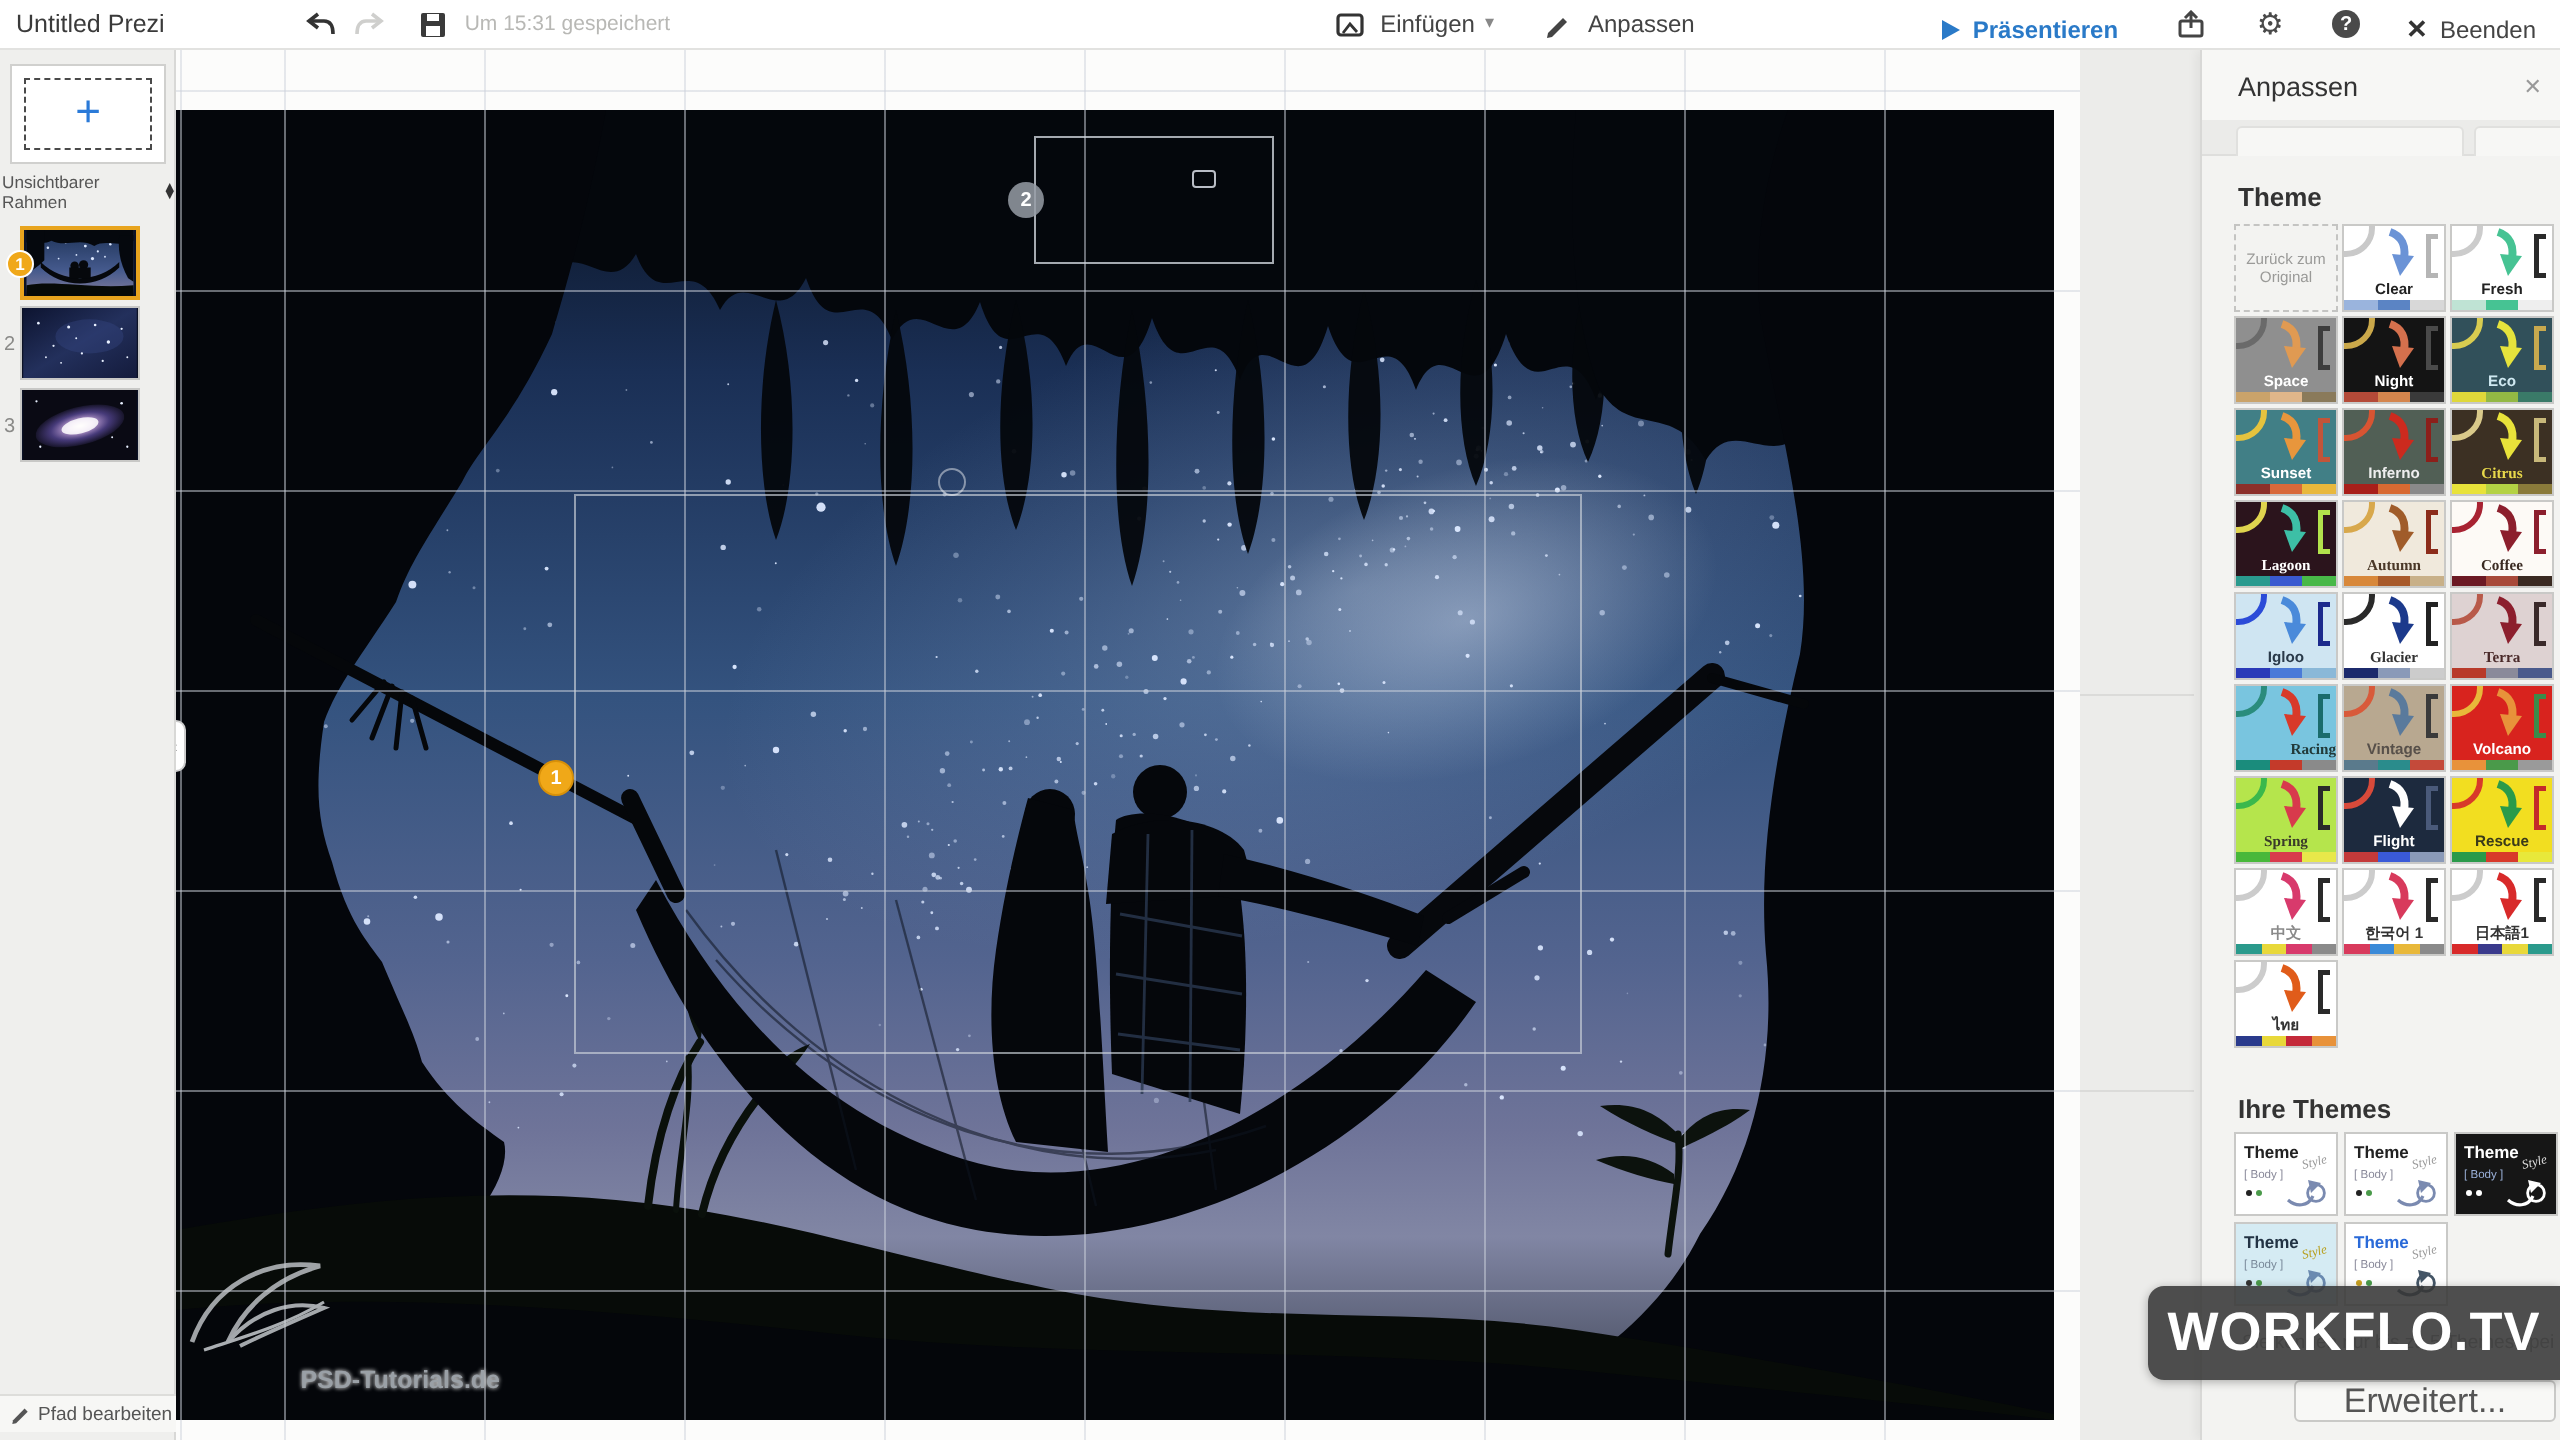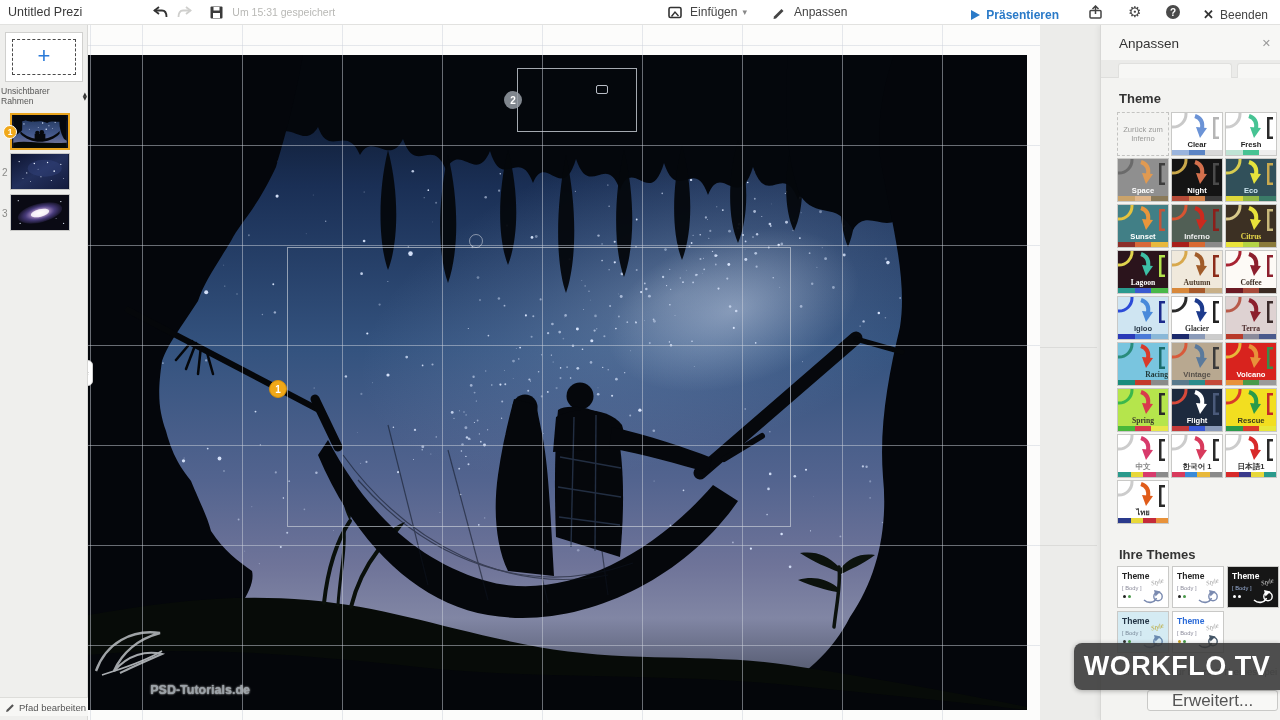--- a/index.html
+++ b/index.html
@@ -970,21 +970,21 @@
     <span id="panel-close">✕</span>
   </div>
   <div id="tabstrip">
     <div class="tabshape" id="tab1"></div>
     <div class="tabshape" id="tab2"></div>
   </div>
 
   <div id="theme-label">Theme</div>
 
   <div id="themegrid">
-    <div class="reset-tile">Zurück zum Inferno</div>
+    <div class="reset-tile">Zurück zum Original</div>
 
   <div class="ttile" style="background: rgb(255, 255, 255);">
     <svg class="tart" width="52" height="33" viewBox="0 0 52 33">
       <rect width="52" height="33" fill="#ffffff"></rect>
       <circle cx="1" cy="1" r="13" fill="none" stroke-width="3" stroke="#c9c9c9"></circle>
       <path d="M23,3 C29,5 31,10 30,16" fill="none" stroke-width="4" stroke="#6b93d6"></path>
       <polygon points="24,14 35,15 28,25" fill="#6b93d6"></polygon>
       <path d="M41,4 h6 v2.5 h-3.5 v17 h3.5 v2.5 h-6 v-2.5 z M43.5,6.5 v17 h0 z" fill-rule="evenodd" fill="#b5b5b5"></path>
     </svg>
     <div class="tname" style="color: rgb(34, 34, 34);">Clear</div>

